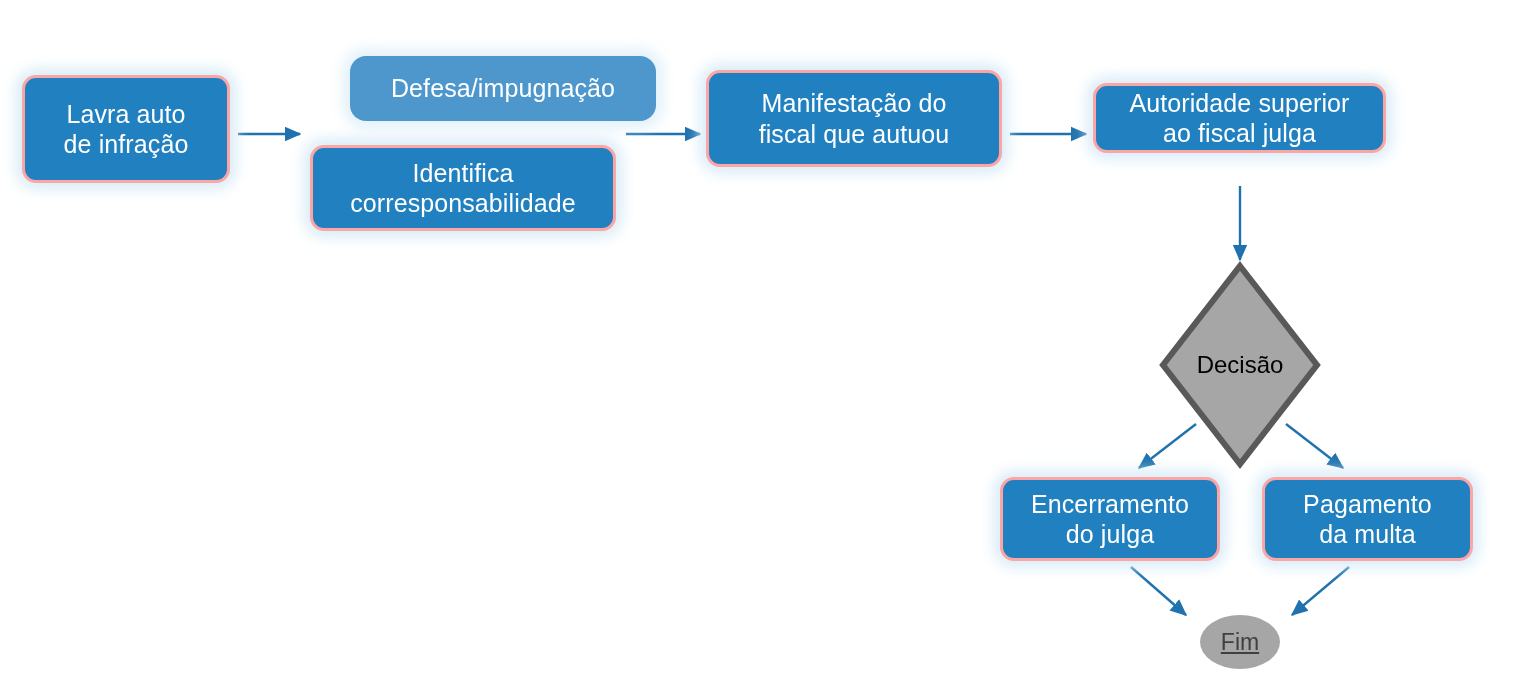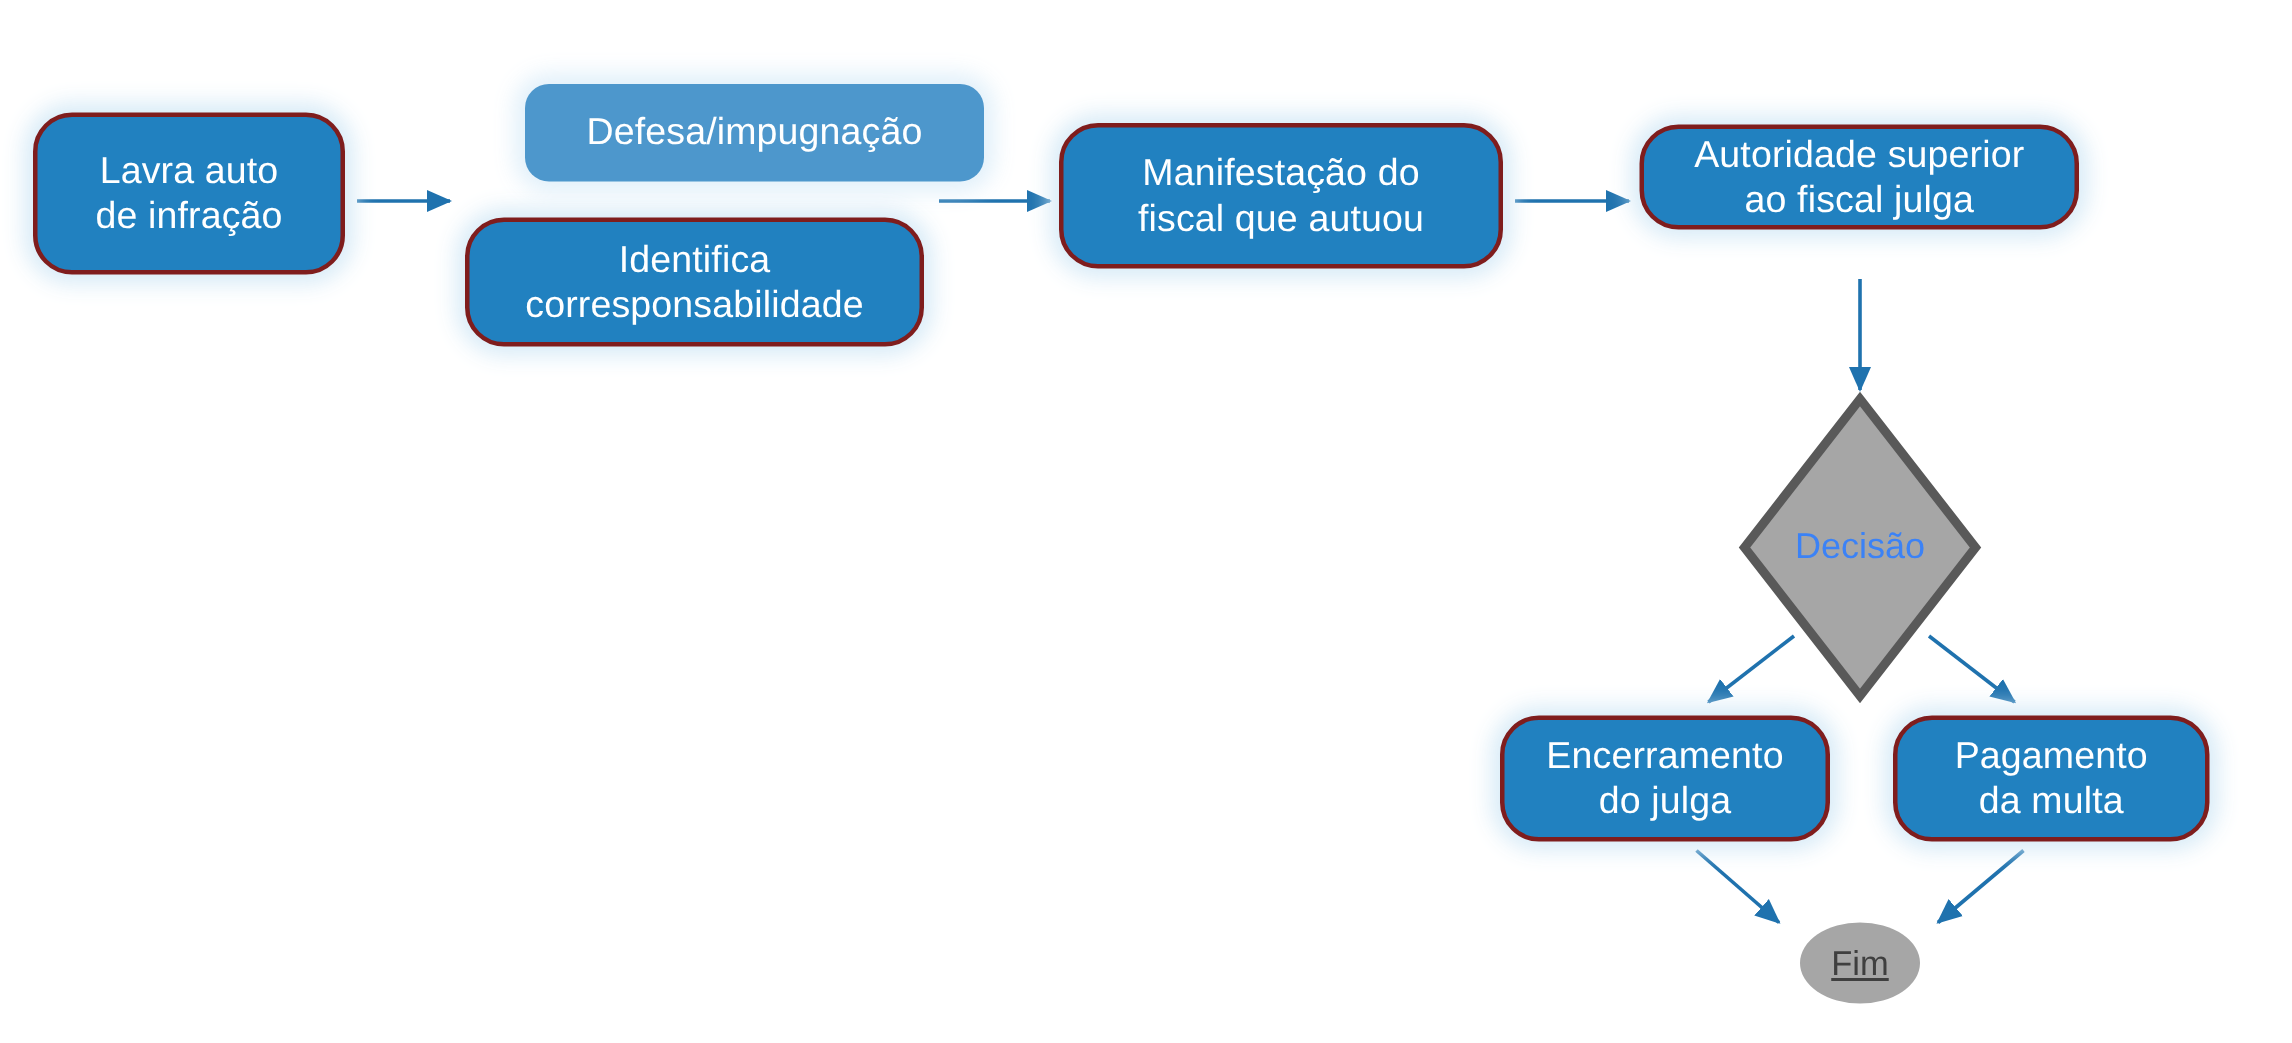--- a/index.html
+++ b/index.html
@@ -26,22 +26,22 @@
     justify-content: center;
     text-align: center;
     color: #ffffff;
     line-height: 1.22;
     letter-spacing: .1px;
     white-space: pre-line;
     z-index: 3;
   }
   .proc {
     background: #2181C0;
-    border: 3px solid #7f1d1d;
-    border-radius: 26px;
+    border: 3px solid #fca5a5;
+    border-radius: 14px;
     box-shadow: 0 0 14px 6px rgba(214, 234, 247, .95);
     font-size: 25px;
   }
   .proc-plain {
     background: #4D97CC;
     border: none;
     border-radius: 16px;
     box-shadow: 0 0 14px 7px rgba(222, 238, 250, .9);
     font-size: 25px;
     margin-left: 40px;
@@ -52,21 +52,21 @@
     z-index: 3;
   }
   .decision-wrap svg { display: block; overflow: visible; }
   .decision-label {
     position: absolute;
     left: 0; top: 0;
     width: 100%; height: 100%;
     display: flex;
     align-items: center;
     justify-content: center;
-    color: #3b82f6;
+    color: #000000;
     font-size: 24px;
   }
   
   .terminator {
     position: absolute;
     background: #A6A6A6;
     border-radius: 50%;
     display: flex;
     align-items: center;
     justify-content: center;
@@ -110,21 +110,21 @@
   </svg>
 
   <div class="node proc" style="left:22px; top:75px; width:208px; height:108px;">Lavra auto
 de infração</div>
 
   <div class="node proc-plain" style="left:310px; top:56px; width:306px; height:65px;">Defesa/impugnação</div>
 
   <div class="node proc" style="left:310px; top:145px; width:306px; height:86px;">Identifica
 corresponsabilidade</div>
 
-  <div class="node proc" style="left:706px; top:82px; width:296px; height:97px;">Manifestação do
+  <div class="node proc" style="left:706px; top:70px; width:296px; height:97px;">Manifestação do
 fiscal que autuou</div>
 
   <div class="node proc" style="left:1093px; top:83px; width:293px; height:70px;">Autoridade superior
 ao fiscal julga</div>
 
   <div class="decision-wrap" style="left:1160px; top:263px; width:160px; height:204px;">
     <svg width="160" height="204" viewBox="0 0 160 204" aria-hidden="true">
       <polygon points="80,3 157,102 80,201 3,102" fill="#A6A6A6" stroke="#595959" stroke-width="6" stroke-linejoin="miter"></polygon>
     </svg>
     <div class="decision-label">Decisão</div>

